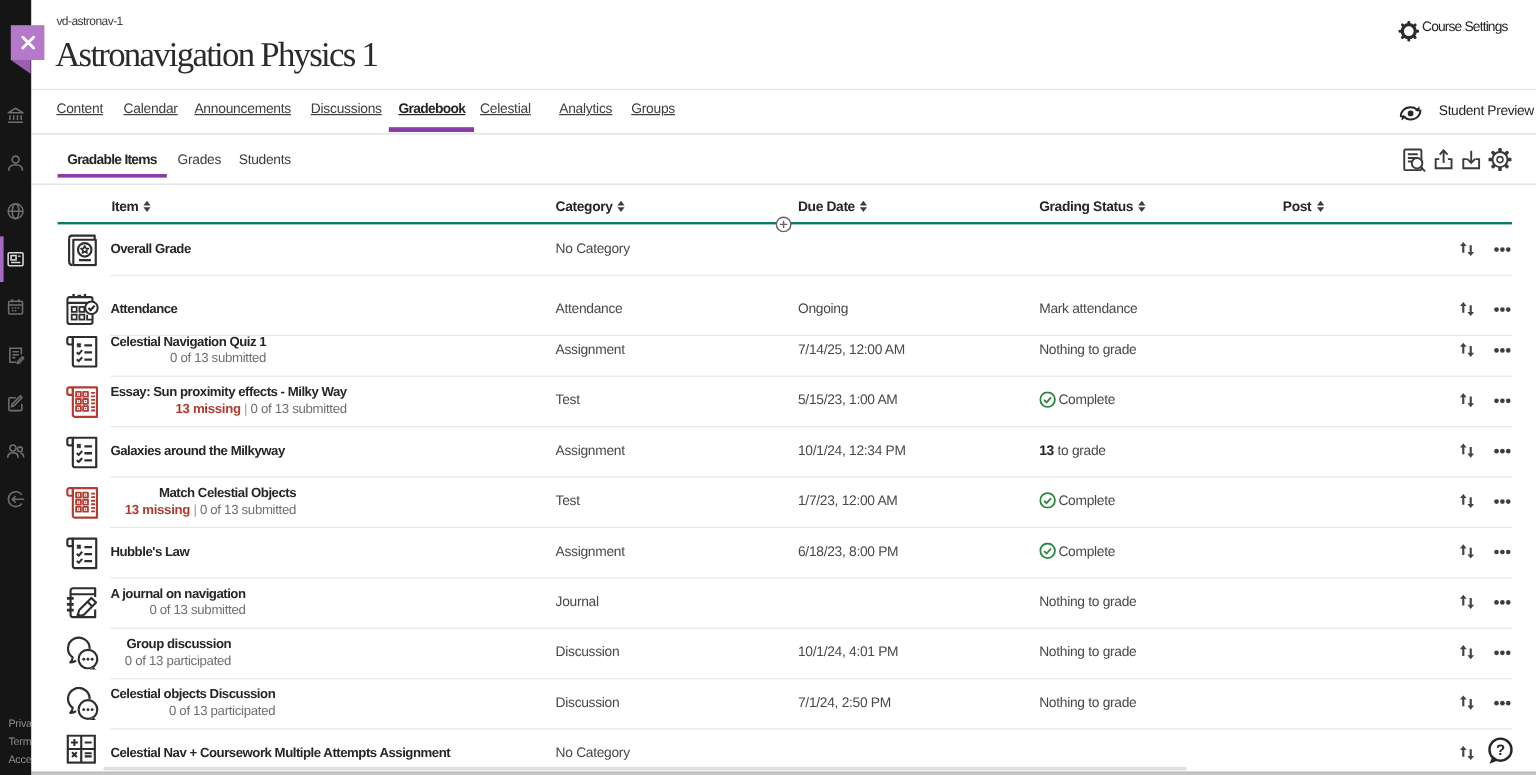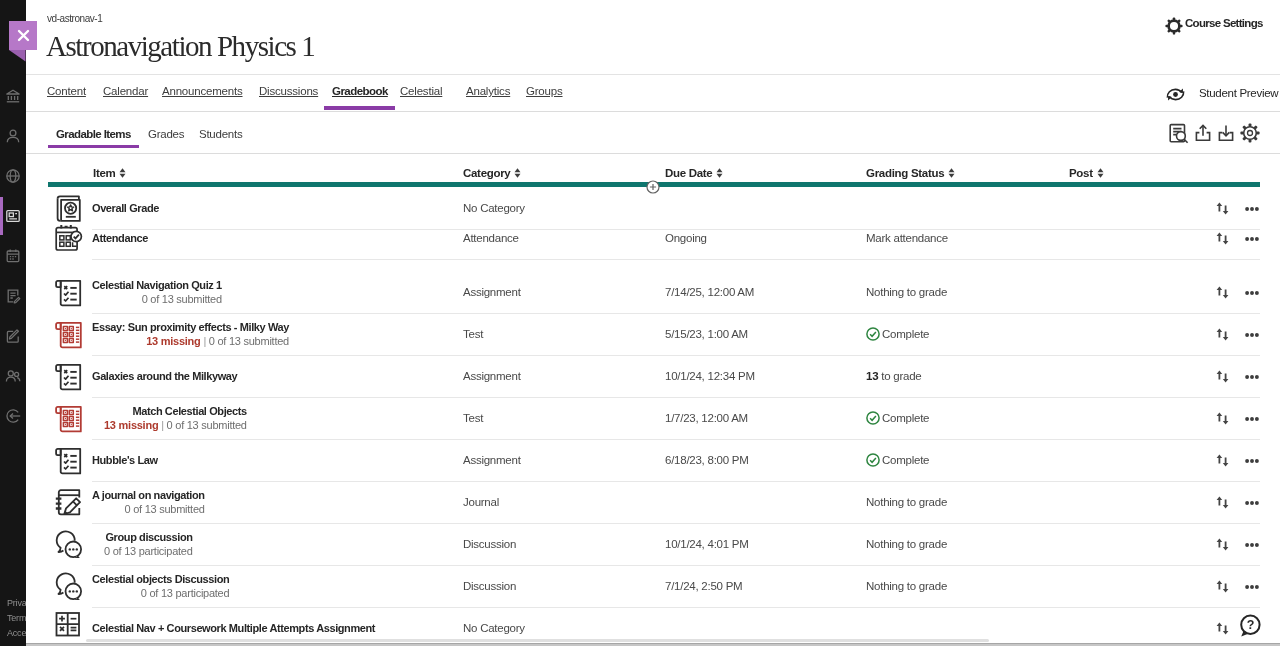--- a/index.html
+++ b/index.html
@@ -13,36 +13,36 @@
   .sfoot { position:absolute; left:7px; color:#8f8f8f; font-size:9px; letter-spacing:-0.2px; white-space:nowrap; }
 
   #bookmark { position:absolute; left:9px; top:21px; width:28px; height:28.5px; background:#b678c8; z-index:5;
               display:flex; align-items:center; justify-content:center; }
   #bookfold { position:absolute; left:9px; top:49.5px; z-index:5; line-height:0; }
 
   #courseid { position:absolute; left:47px; top:13px; font-size:10px; letter-spacing:-0.45px; color:#3c3c3c; }
   #title { position:absolute; left:46px; top:30px; font-family:"Liberation Serif", serif; font-size:29px;
            letter-spacing:-1.45px; color:#2b2b2b; }
   #csgear { position:absolute; left:1165px; top:17px; }
-  #cstext { position:absolute; left:1185px; top:17px; font-size:11.5px; letter-spacing:-0.7px; font-weight:bold; color:#262626; }
+  #cstext { position:absolute; left:1185px; top:17px; font-size:11.5px; letter-spacing:-0.7px; font-weight:normal; color:#262626; }
   .hline { position:absolute; left:26px; right:0; height:1px; background:#e3e3e3; }
 
   .ntab { position:absolute; top:85px; font-size:11.5px; letter-spacing:-0.2px; color:#3d3d3d;text-decoration:underline; }
   .ntab.active { font-weight:bold; letter-spacing:-0.55px; color:#262626; }
   #navul { position:absolute; left:324px; top:106px; width:71px; height:3.5px; background:#8a3ba6; }
   #speye { position:absolute; left:1164px; top:86px; }
   #sptext { position:absolute; left:1189px; top:87px; font-size:11.5px; letter-spacing:-0.3px; color:#262626;margin-left:10px; }
 
   .stab { position:absolute; top:128px; font-size:11.5px; letter-spacing:-0.25px; color:#3d3d3d; }
   .stab.active { font-weight:bold; letter-spacing:-0.6px; color:#262626; }
   #subul { position:absolute; left:47.5px; top:145px; width:91px; height:3px; background:#8a3ba6; }
   .tool { position:absolute; top:123px; }
 
   #thead { position:absolute; left:48px; top:160px; width:1212px; height:27px;
-           border-bottom:5px solid #0f766e; font-size:11.5px; letter-spacing:-0.3px; font-weight:bold; color:#262626; }
+           border-bottom:2px solid #0f766e; font-size:11.5px; letter-spacing:-0.3px; font-weight:bold; color:#262626; }
   .hcol { position:absolute; top:7px; white-space:nowrap; }
   .srt { margin-left:4px; vertical-align:-1px; }
 
   #rows { position:absolute; left:0; top:187px; width:1280px; }
   .row { position:absolute; left:48px; width:1212px; height:42px; }
   .rline { position:absolute; left:44px; right:0px; bottom:-1px; height:1px; background:#e7e7e7; }
   .ricon { position:absolute; left:7px; top:7px; width:29px; height:29px; }
   .c-item { position:absolute; left:44px; top:0; height:42px; display:flex; flex-direction:column; justify-content:center; white-space:nowrap;text-align:right; }
   .t1 { font-size:11px; font-weight:bold; letter-spacing:-0.4px; color:#262626; line-height:14px; }
   .t2 { font-size:11px; letter-spacing:-0.25px; color:#6e6e6e; line-height:14px;margin-left:12px; }
@@ -269,21 +269,21 @@
           </g>
         </svg><span style="margin-left:16px"><svg width="14" height="6" viewBox="0 0 14 6" fill="none">
             <g fill="#3d3d3d">
               <circle cx="2.1" cy="3" r="1.95"></circle>
               <circle cx="7" cy="3" r="1.95"></circle>
               <circle cx="11.9" cy="3" r="1.95"></circle>
             </g>
           </svg></span></div>
 <div class="rline"></div>
     </div>
-<div class="row" style="top:30px">
+<div class="row" style="top:50px">
 <div class="ricon" style="top:7px"><svg width="28" height="27" viewBox="0 0 28 27" fill="none">
           <g stroke="#2e2e2e" stroke-width="1.7">
 <rect x="1.2" y="3.6" width="20.9" height="22.4" rx="1.8"></rect>
 <path stroke-width="2" d="M6.3 0.9 V4.4 M15.8 0.9 V4.4 M9.6 2.7 H12.6"></path>
 <path d="M1.2 8.4 H22.1"></path>
 <g stroke-width="1.5">
 <rect x="4.8" y="11.8" width="4.1" height="4.1"></rect>
 <rect x="11.2" y="11.8" width="4.1" height="4.1"></rect>
 <rect x="4.8" y="18.2" width="4.1" height="4.1"></rect>
 <rect x="11.2" y="18.2" width="4.1" height="4.1"></rect>

